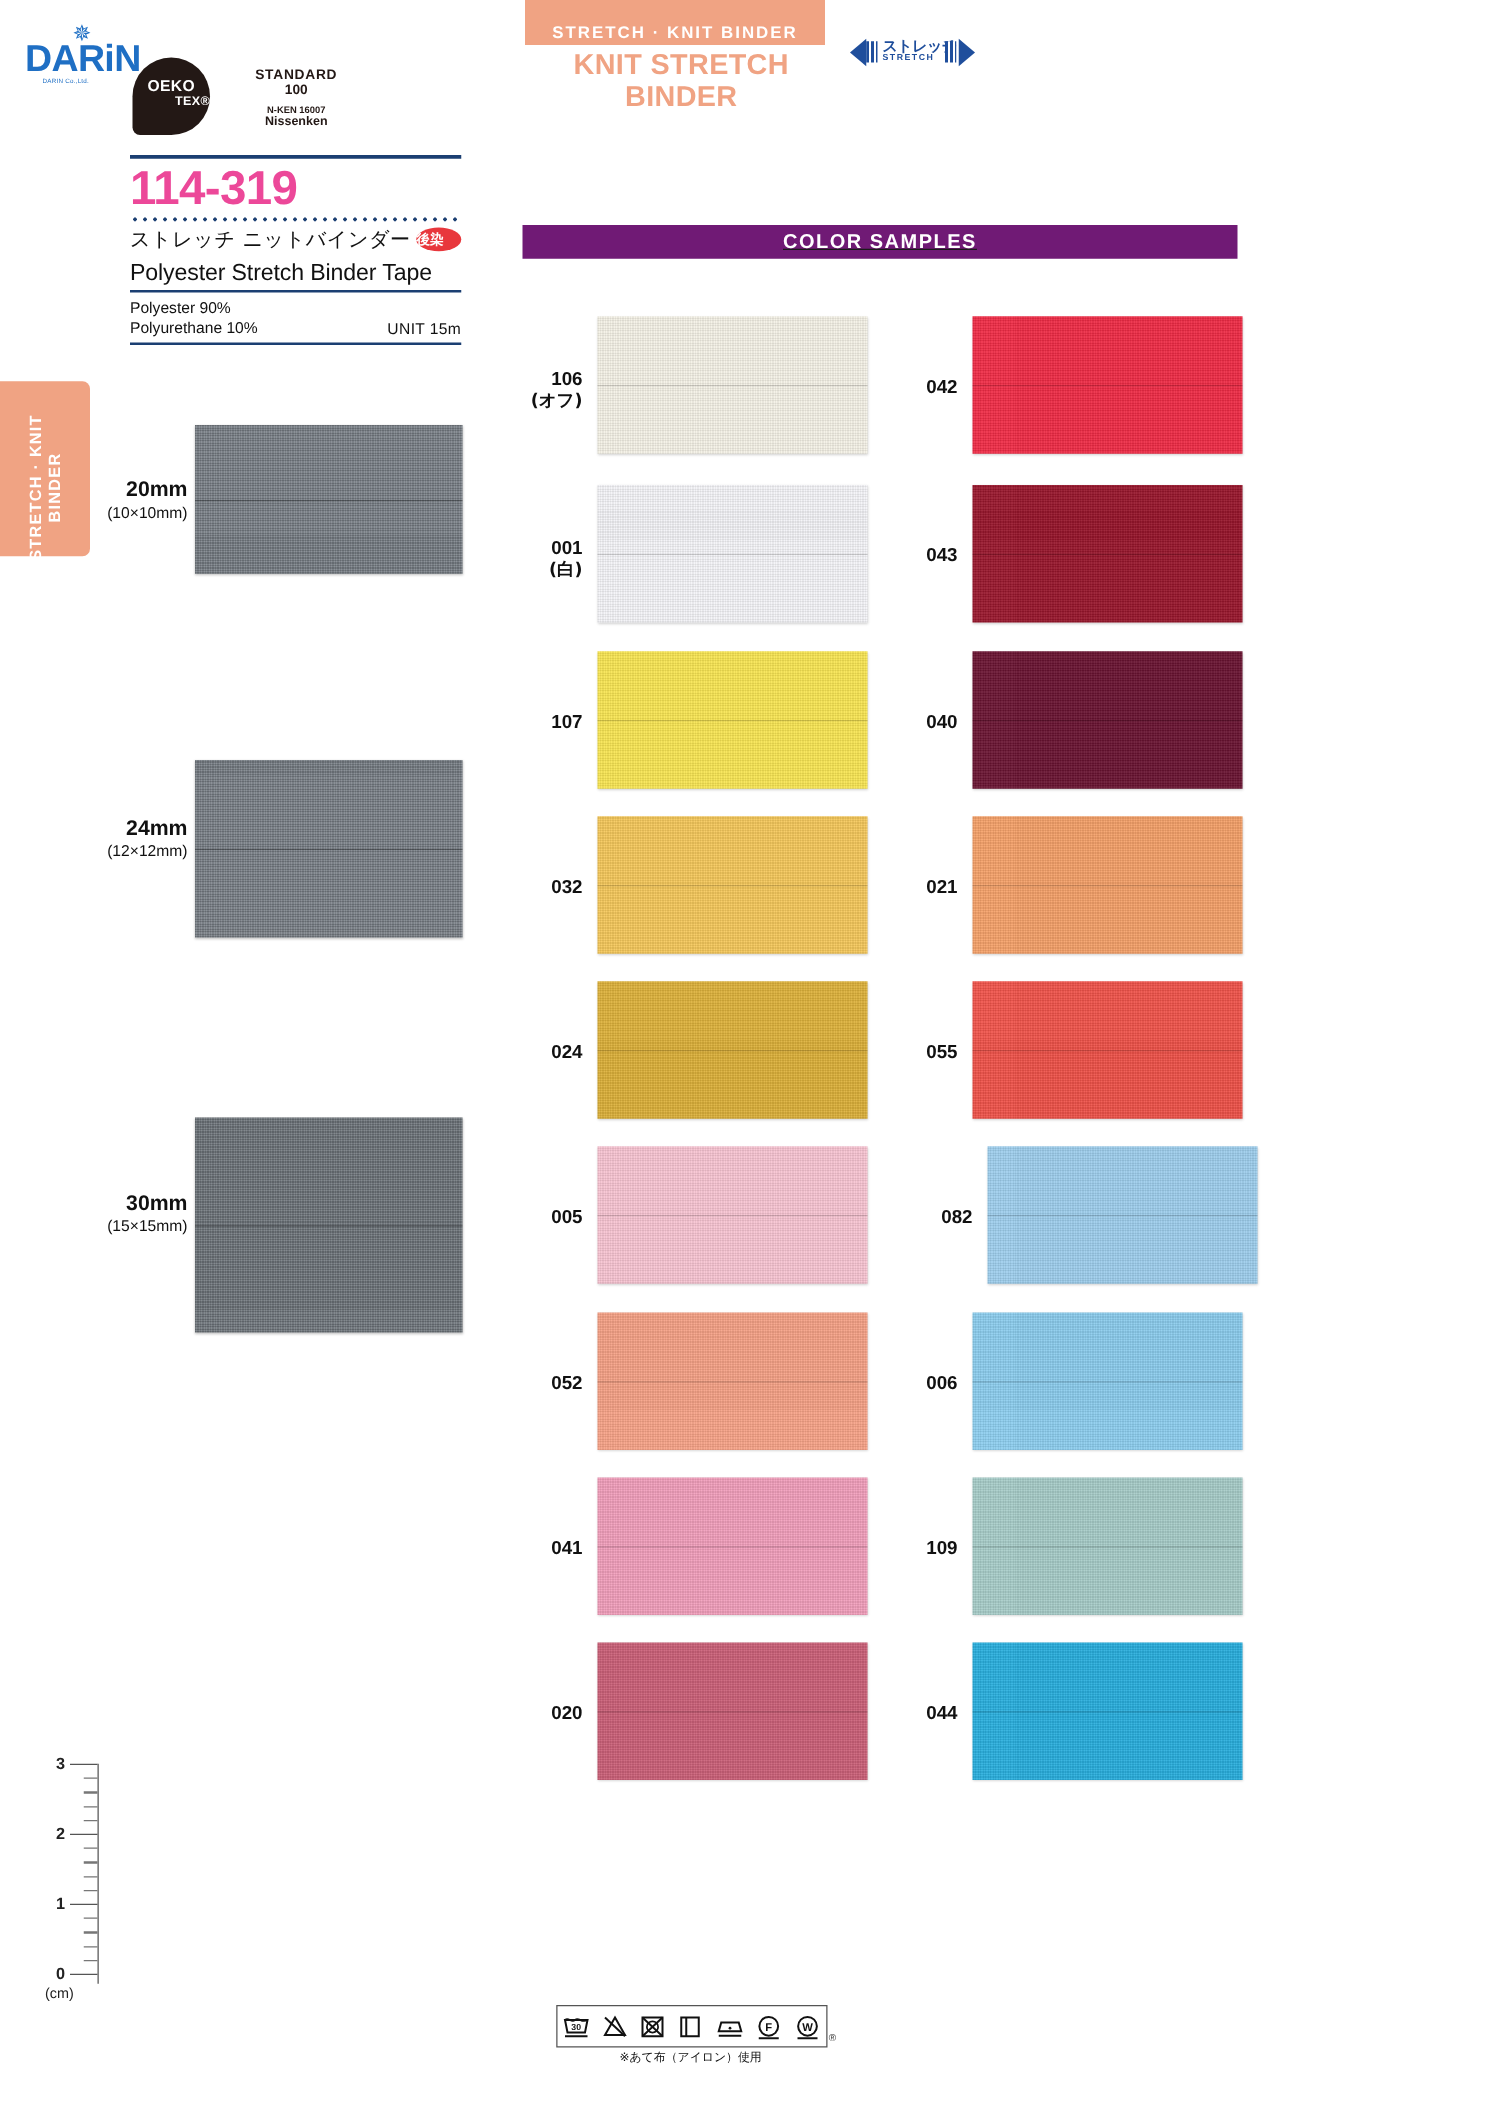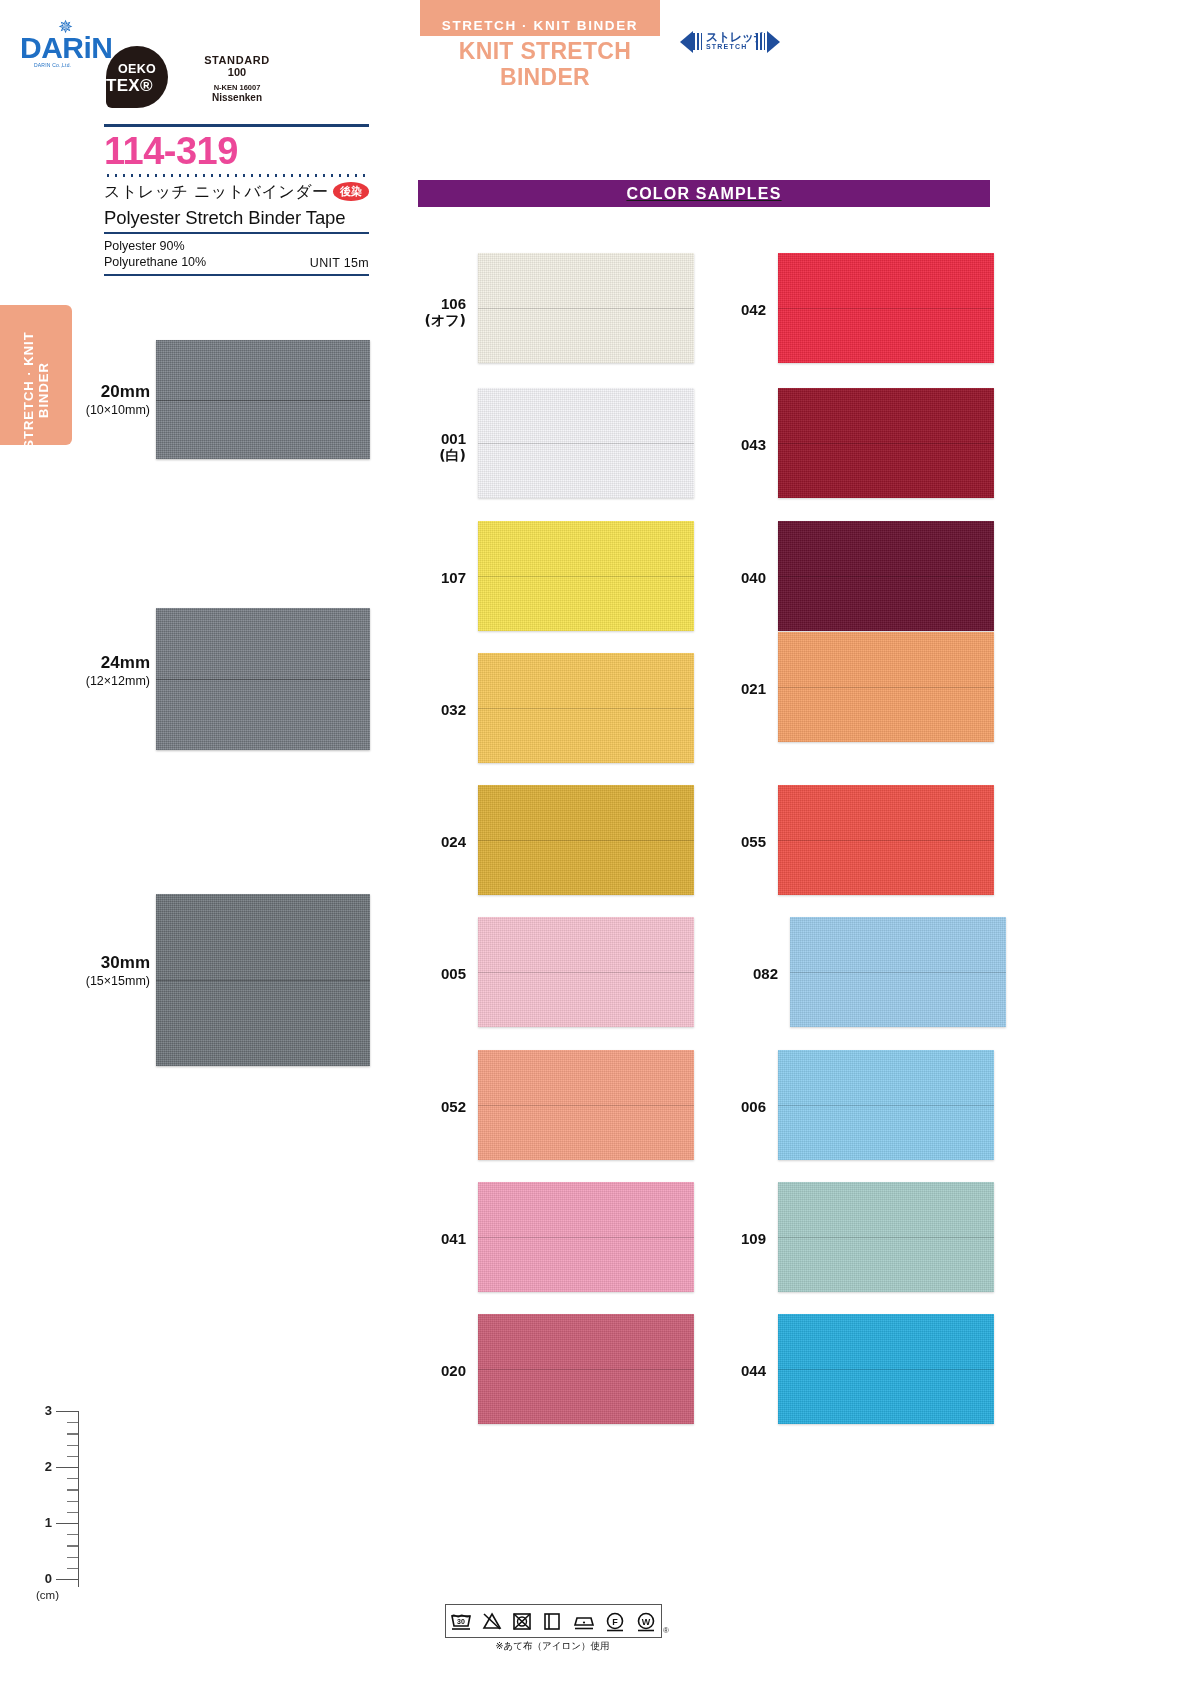--- a/index.html
+++ b/index.html
@@ -28,38 +28,38 @@
   #logo{position:absolute;left:20px;top:18px;width:80px;height:52px;}
   #logo .star{position:absolute;left:38px;top:0px;font-size:18px;color:#1f6fc4;line-height:18px;}
   #logo .name{position:absolute;left:0px;top:14px;font-size:30px;font-weight:bold;color:#1f6fc4;
      letter-spacing:-0.5px;line-height:32px;font-family:"Liberation Sans",sans-serif;}
   #logo .sub{position:absolute;left:14px;top:44px;font-size:5px;color:#1f6fc4;letter-spacing:0.2px;}
 
   
   #oeko{position:absolute;left:106px;top:46px;width:62px;height:62px;background:#231815;
         border-radius:50% 50% 50% 6px;}
   #oeko .l1{position:absolute;left:0;top:16px;width:62px;text-align:center;color:#fff;font-size:12.5px;font-weight:bold;letter-spacing:0.3px;}
-  #oeko .l2{position:absolute;left:0;top:30px;width:62px;text-align:left;color:#fff;font-size:17px;font-weight:bold;letter-spacing:0.3px;}
+  #oeko .l2{position:absolute;left:0;top:30px;width:62px;text-align:right;color:#fff;font-size:10px;font-weight:bold;letter-spacing:0.3px;}
   #oeko-txt{position:absolute;left:172px;top:54px;width:130px;}
   #oeko-txt .s1{font-size:11px;font-weight:bold;letter-spacing:0.6px;text-align:center;color:#231815;}
   #oeko-txt .s2{font-size:11px;font-weight:bold;text-align:center;color:#231815;}
   #oeko-txt .s3{font-size:7.5px;font-weight:bold;text-align:center;color:#231815;margin-top:5px;}
   #oeko-txt .s4{font-size:10px;font-weight:bold;text-align:center;color:#231815;}
 
   
   #info{position:absolute;left:104px;top:124px;width:265px;}
   .rule-thick{height:3px;background:#1b3f72;}
   .rule-dot{height:3px;background-image:radial-gradient(circle,#1b3f72 1.3px,transparent 1.4px);
             background-size:8px 3px;background-repeat:repeat-x;}
   .rule-thin{height:2px;background:#1b3f72;}
   #code{font-size:38px;font-weight:bold;text-align:left;letter-spacing:-0.5px;line-height:44px;color:#ec4899;padding:2px 0 1px;}
   #jp-name-row{position:relative;height:24px;margin-top:5px;}
   #jp-name{font-size:16px;color:#111;letter-spacing:0.5px;font-family:"DejaVu Sans",sans-serif;}
   #dye-badge{position:absolute;right:0px;top:0px;width:36px;height:19px;border-radius:50%;
-     background:#e8373c;color:#fff;font-size:11px;font-weight:bold;text-align:center;line-height:19px;
+     background:#e8373c;color:#fff;font-size:11px;font-weight:bold;text-align:left;line-height:19px;
      font-family:"DejaVu Sans",sans-serif;}
   #en-name{font-size:18.5px;color:#111;line-height:23px;padding-bottom:3px;letter-spacing:-0.1px;}
   #comp{position:relative;padding:4px 0 4px;}
   #comp .c1{font-size:12.5px;line-height:16px;color:#111;}
   #comp .c2{font-size:12.5px;line-height:16px;color:#111;}
   #comp .unit{position:absolute;right:0px;bottom:4px;font-size:12.5px;color:#111;letter-spacing:0.3px;}
 
   
   #side-tab{position:absolute;left:0px;top:305px;width:72px;height:140px;background:#f0a383;
      border-radius:0 6px 6px 0;}
@@ -327,21 +327,21 @@
 </div>
 <div class="sw-row" style="left:710px;top:521px;width:290px;height:110px;">
   <div class="sw-code" style="top:48px;">
     <span>040</span>
   </div>
   <div class="sw" style="background: rgb(104, 18, 48);">
       <div class="tex"></div>
       <div class="seam"></div>
     </div>
 </div>
-<div class="sw-row" style="left:710px;top:632px;width:290px;height:106px;">
+<div class="sw-row" style="left:710px;top:653px;width:290px;height:106px;">
   <div class="sw-code" style="top:48px;">
     <span>021</span>
   </div>
   <div class="sw" style="background: rgb(246, 161, 105);">
       <div class="tex"></div>
       <div class="seam"></div>
     </div>
 </div>
 <div class="sw-row" style="left:710px;top:785px;width:290px;height:110px;">
   <div class="sw-code" style="top:48px;">

